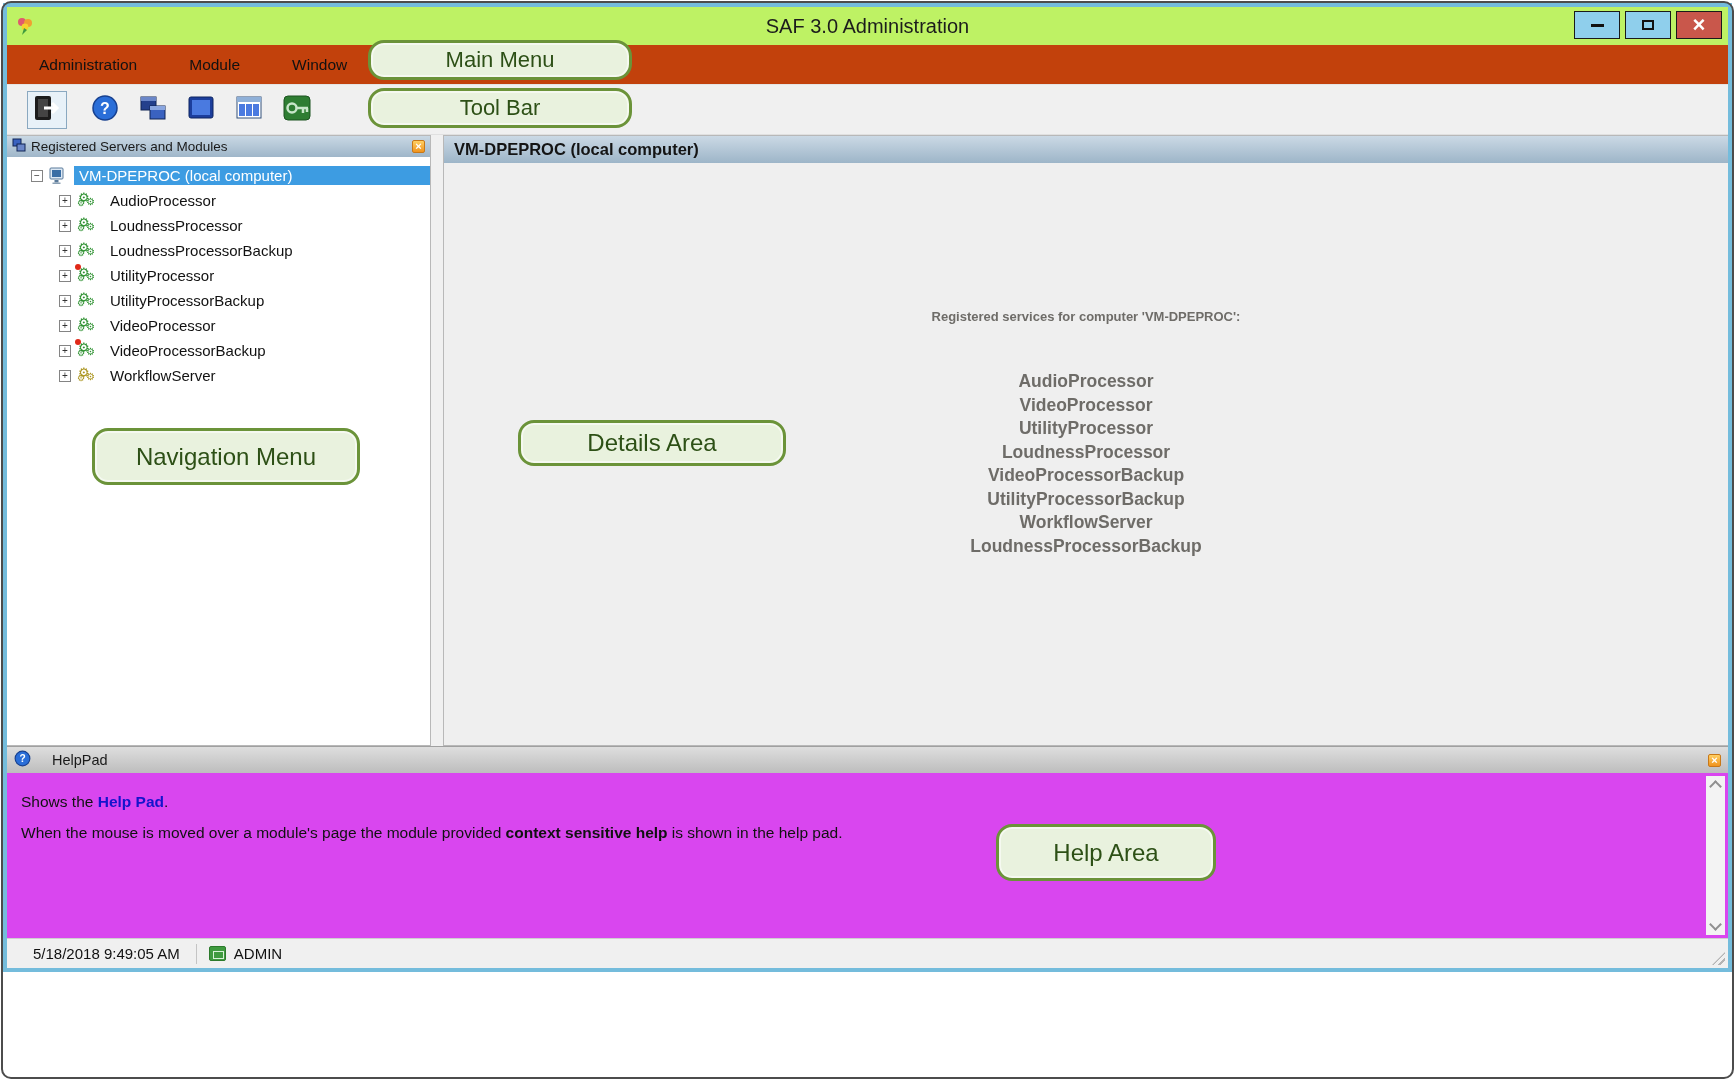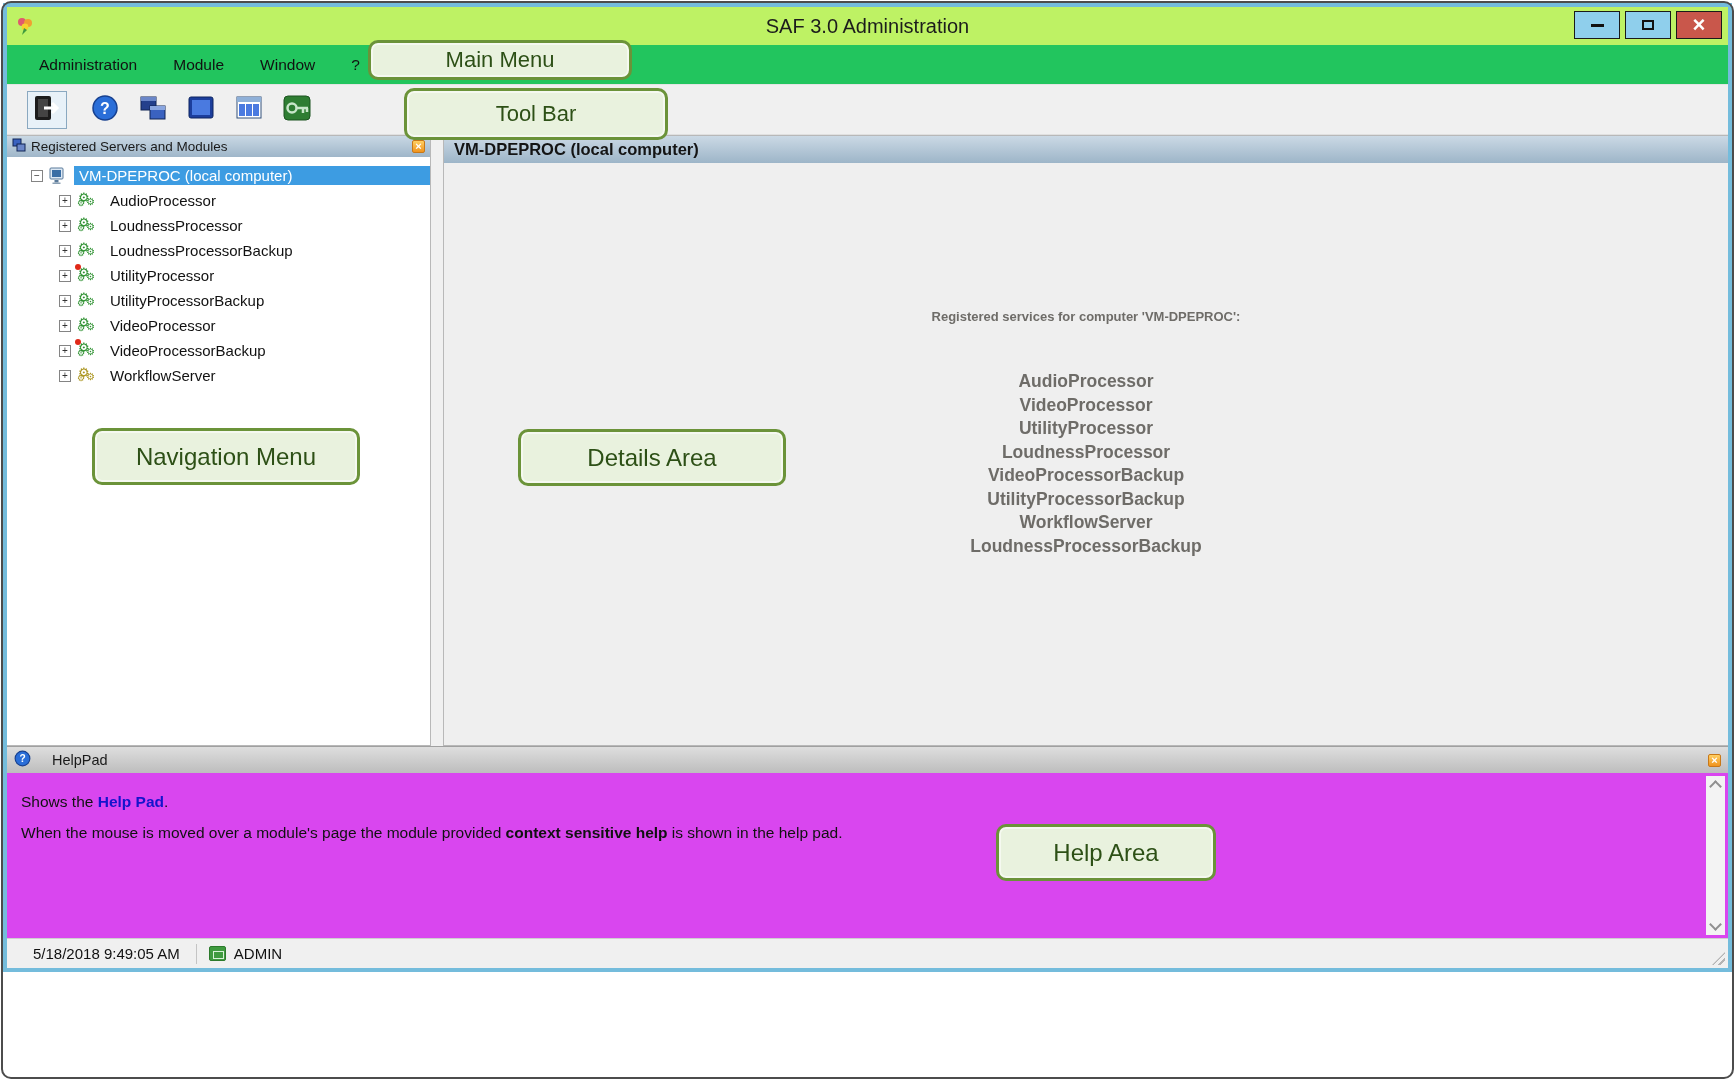--- a/index.html
+++ b/index.html
@@ -19,22 +19,22 @@
   .title { position:absolute; left:0; right:0; text-align:center; font-size:20px; color:#1c1c1c; }
   .controls { position:absolute; right:6px; top:4px; display:flex; gap:5px; }
   .wc { width:46px; height:28px; border:1px solid #1a1a1a; background:#8fcfec; display:flex;
         align-items:center; justify-content:center; cursor:pointer; padding:0; }
   .wc.close { background:#c9574b; }
   .glyph-min { width:13px; height:3px; background:#111; display:block; }
   .glyph-max { width:12px; height:10px; border:2px solid #111; display:block; }
   .glyph-close::before { content:"×"; font-size:22px; font-weight:bold; color:#fff; line-height:1; }
 
   
-  .menubar { height:40px; flex:0 0 40px; background:#22c55e; display:flex; align-items:center;
-             padding-left:28px; gap:28px; border-bottom:1px solid #e4e4e4; }
+  .menubar { height:40px; flex:0 0 40px; background:#c2410c; display:flex; align-items:center;
+             padding-left:28px; gap:44px; border-bottom:1px solid #e4e4e4; }
   .menu-item { font-size:15.5px; color:#111; cursor:default; padding:3px 4px; }
 
   
   .toolbar { height:50px; flex:0 0 50px; background:#f0f0f0; display:flex; align-items:center;
              padding-left:20px; border-bottom:1px solid #e0e0e0; }
   .tb-btn { width:40px; height:38px; display:flex; align-items:center; justify-content:center;
             background:transparent; border:none; cursor:pointer; margin-right:8px; }
   .tb-btn.framed { border:1px solid #8aa8c0; background:#e8f1f8; margin-right:18px; }
 
   
@@ -103,28 +103,28 @@
   .sb-admin-icon { width:17px; height:15px; border-radius:2px; background:#3f9b3f; border:1px solid #2c7a2c;
                    display:inline-block; margin-right:8px; position:relative; }
   .sb-admin-icon::before { content:""; position:absolute; left:3px; top:4px; width:9px; height:6px;
                            border:1.5px solid #d8f2d8; }
   .grip { position:absolute; right:3px; bottom:3px; width:13px; height:13px;
           background:repeating-linear-gradient(135deg, transparent 0 3px, #b4b4b4 3px 5px);
           clip-path:polygon(100% 0, 100% 100%, 0 100%); }
 
   
   .callout { position:absolute; z-index:40; background:#e9f2de; border:3px solid #6b9339;
-             border-radius:10px; display:flex; align-items:center; justify-content:center;
+             border-radius:16px; display:flex; align-items:center; justify-content:center;
              color:#2d5016; box-shadow:inset 0 0 0 2px rgba(255,255,255,0.55); }
   .callout.small { font-size:22px; }
   .callout.big { font-size:24px; }
   .co-main-menu  { left:368px; top:40px;  width:264px; height:40px; }
-  .co-tool-bar   { left:368px; top:88px;  width:264px; height:52px;margin-left:36px; }
+  .co-tool-bar   { left:368px; top:88px;  width:264px; height:40px; }
   .co-nav-area   { left:92px;  top:428px; width:268px; height:57px; }
-  .co-det-area   { left:518px; top:429px; width:268px; height:57px; }
+  .co-det-area   { left:518px; top:420px; width:268px; height:46px; }
   .co-help-area  { left:996px; top:824px; width:220px; height:57px; }
 </style>
 </head>
 <body>
 
 <div class="page">
 
   <div class="app-window">
 
     <div class="titlebar">

